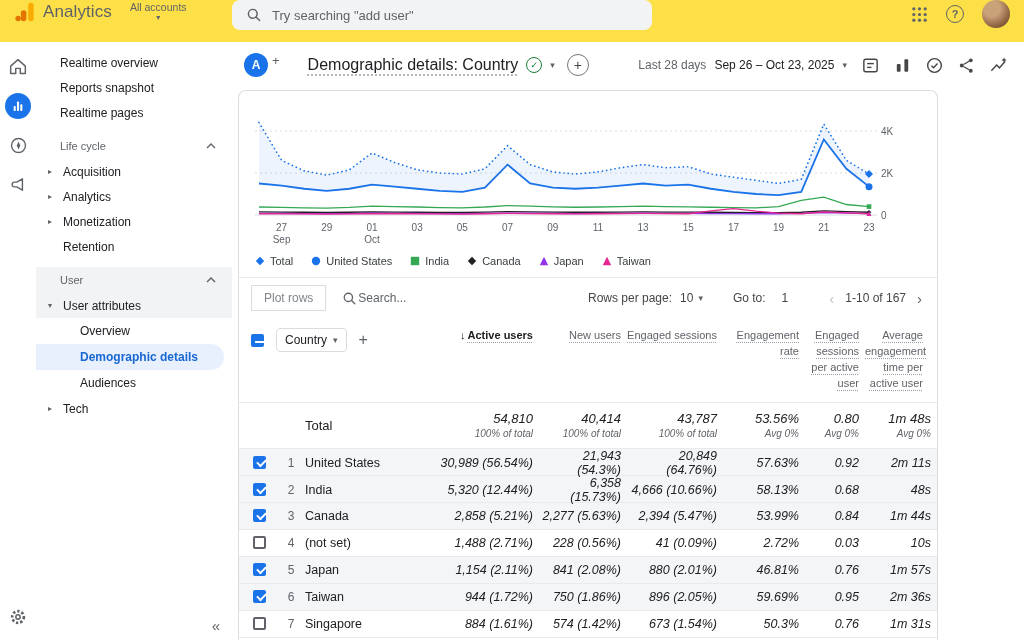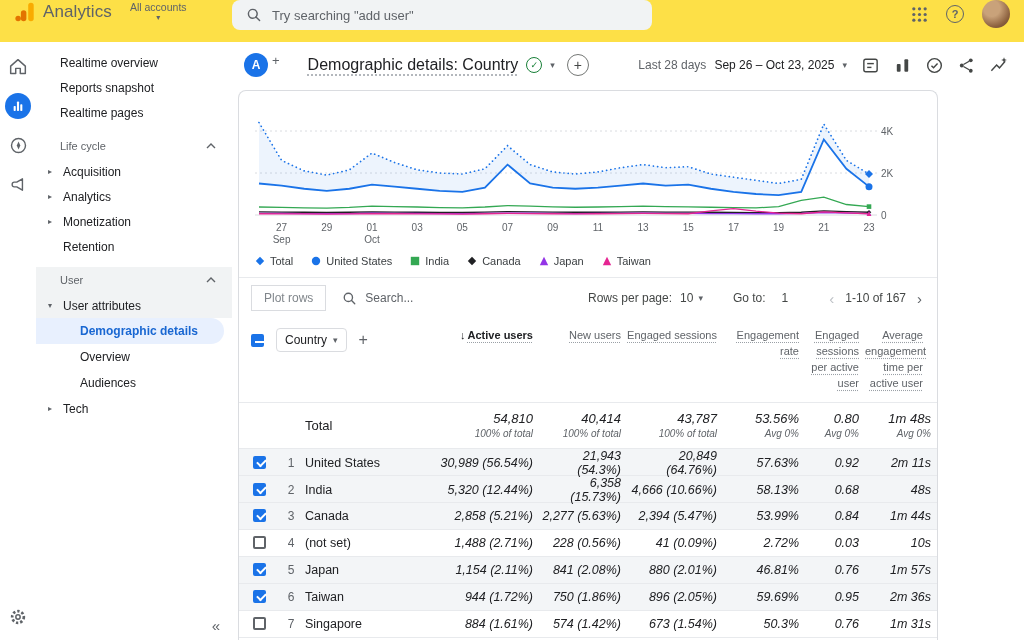--- a/index.html
+++ b/index.html
@@ -60,21 +60,21 @@
   .rh-icons .tb-icon { cursor:pointer; display:flex; }
 
   
   .card { position:absolute; top:48px; left:6px; width:700px; bottom:0; border:1px solid #dadce0; border-bottom:none; border-radius:8px 8px 0 0; overflow:hidden; display:flex; flex-direction:column; background:#fff; }
   .chart-wrap { padding:8px 4px 0 8px; }
   .legend { display:flex; align-items:center; gap:18px; padding:2px 0 10px 16px; font-size:11px; color:#3c4043; border-bottom:1px solid #e8eaed; }
   .legend-item { display:flex; align-items:center; gap:5px; }
 
   .controls { height:40px; display:flex; align-items:center; gap:16px; padding:0 12px; font-size:12px; color:#444746; }
   .plot-rows { border:1px solid #dadce0; border-radius:0; padding:5px 12px; color:#80868b; font-size:12px; background:#fff; cursor:default; }
-  .tsearch { display:flex; align-items:center; gap:8px; }
+  .tsearch { display:flex; align-items:center; gap:1px; }
   .tsearch input { border:none; outline:none; font-size:12px; width:110px; font-family:inherit; }
   .tsearch input::placeholder { color:#5f6368; }
   .ctrl-right { margin-left:auto; display:flex; align-items:center; gap:8px;justify-content:flex-end; }
   .ctrl-right .gap { width:14px; }
   .pager-chevron { font-size:15px; color:#5f6368; cursor:pointer; padding:0 3px; }
   .pager-chevron.disabled { color:#bdc1c6; cursor:default; }
   .select-like { display:flex; align-items:center; gap:5px; cursor:pointer; }
 
   
   .trow { display:grid; grid-template-columns:40px 24px minmax(0,1fr) 104px 88px 96px 82px 60px 72px; align-items:center; }
@@ -218,22 +218,22 @@
           <div class="nav-section-label highlighted">
             <span>User</span>
             <svg width="10" height="6" viewBox="0 0 10 6">
               <path d="M1 5 L5 1 L9 5" fill="none" stroke="#5f6368" stroke-width="1.4"></path>
             </svg>
           </div>
           <div class="nav-item sub highlighted">
             <span class="arrow">▾</span>
             <span>User attributes</span>
           </div>
+          <div class="nav-item child">Overview</div>
           <div class="nav-item child selected">Demographic details</div>
-          <div class="nav-item child">Overview</div>
           <div class="nav-item child">Audiences</div>
           <div class="nav-item sub">
             <span class="arrow">▸</span>
             <span>Tech</span>
           </div>
         </div>
       <div class="collapse-btn">«</div>
     </div>
 
     <div class="main">

